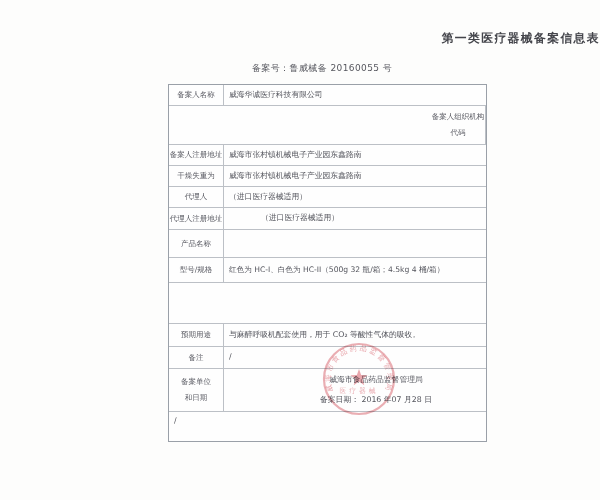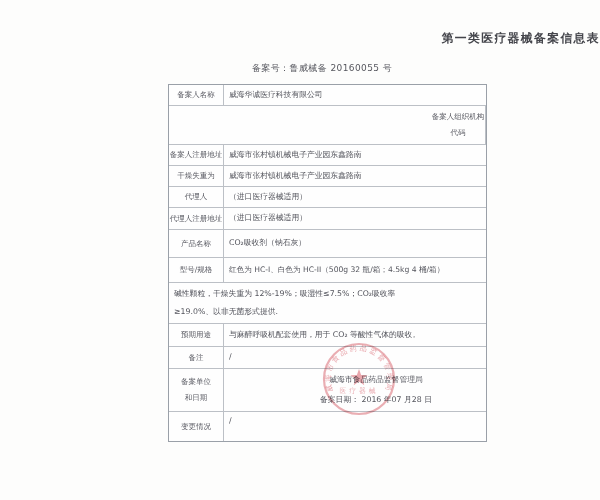--- a/index.html
+++ b/index.html
@@ -27,21 +27,21 @@
     display:flex; align-items:center; justify-content:center; text-align:center;
     font-size:7.5px; color:#5a5b63; white-space:pre-line; line-height:2.1;
     flex-shrink:0;
   }
   .cv {
     flex:1; display:flex; align-items:center; padding:2px 5px;
     font-size:7.8px; color:#53545c; white-space:pre-wrap; line-height:1.6;
     box-sizing:border-box; overflow:hidden;
   }
   .r0  { height:20px; } .r1  { height:39px;justify-content:flex-end; } .r2  { height:21px;justify-content:center; }
-  .r3  { height:21px; } .r4  { height:21px; } .r5  { height:22px; }
+  .r3  { height:21px; } .r4  { height:21px; } .r5  { height:22px;gap:32px; }
   .r6  { height:28px; } .r7  { height:25px; } .r8  { height:41px; }
   .r9  { height:23px; } .r10 { height:22px; } .r11 { height:43px;gap:17px; }
   .r12 { height:30px; }
   .r7 .cv { white-space:nowrap; font-size:7.6px; }
   .r8 .cv { line-height:2.3; }
   .cv-unit {
     flex-direction:column; justify-content:center; align-items:center;
     padding-left:30px; gap:7px; text-align:center;
   }
   .cv-top { align-items:flex-start; padding-top:3px; }
@@ -78,48 +78,44 @@
     <div class="row r4">
       <div class="cl">代理人</div>
       <div class="cv">（进口医疗器械适用）</div>
     </div>
     <div class="row r5">
       <div class="cl">代理人注册地址</div>
       <div class="cv">（进口医疗器械适用）</div>
     </div>
     <div class="row r6">
       <div class="cl">产品名称</div>
-      <div class="cv">CO₂吸收剂（钠石灰）</div>
     </div>
     <div class="row r7">
       <div class="cl">型号/规格</div>
       <div class="cv">红色为 HC-I、白色为 HC-II（500g  32 瓶/箱；4.5kg  4 桶/箱）</div>
     </div>
     <div class="row r8">
-      <div class="cv">碱性颗粒，干燥失重为 12%-19%；吸湿性≤7.5%；CO₂吸收率
-≥19.0%、以非无菌形式提供.</div>
     </div>
     <div class="row r9">
       <div class="cl">预期用途</div>
       <div class="cv">与麻醉呼吸机配套使用，用于 CO₂ 等酸性气体的吸收。</div>
     </div>
     <div class="row r10">
       <div class="cl">备注</div>
       <div class="cv">/</div>
     </div>
     <div class="row r11">
       <div class="cl">备案单位
 和日期</div>
       <div class="cv cv-unit">
         <span>威海市食品药品监督管理局</span>
         <span>备案日期： 2016 年07 月28 日</span>
       </div>
     </div>
     <div class="row r12">
-      <div class="cl">变更情况</div>
       <div class="cv cv-top">/</div>
     </div>
   </div>
 
   <svg class="stamp" width="100" height="100" viewBox="0 0 100 100">
     <defs>
       <path id="arcP" d="M 24.2,62 A 28.5,28.5 0 1 1 75.8,62" fill="none"></path>
     </defs>
     <circle cx="50" cy="50" r="35" fill="none" stroke-width="2.2" stroke-opacity="0.5" stroke="#d75f69"></circle>
     <text font-size="7.2" letter-spacing="2.4" fill-opacity="0.58" fill="#d75f69">

